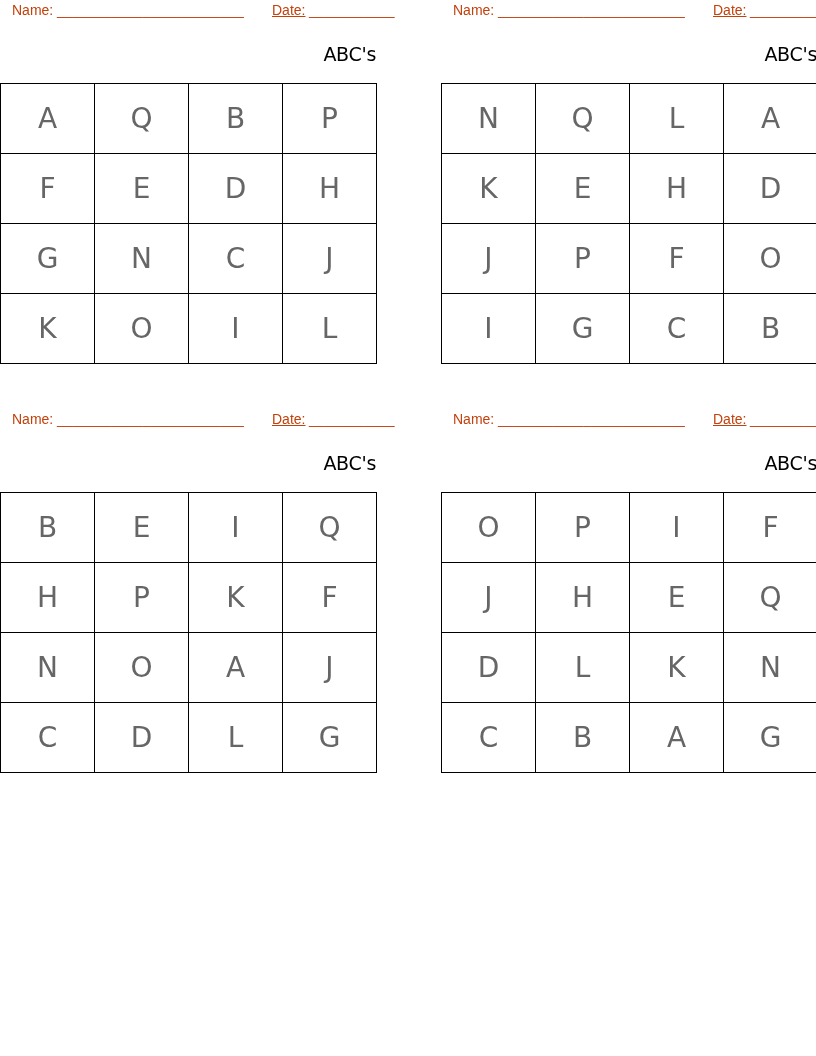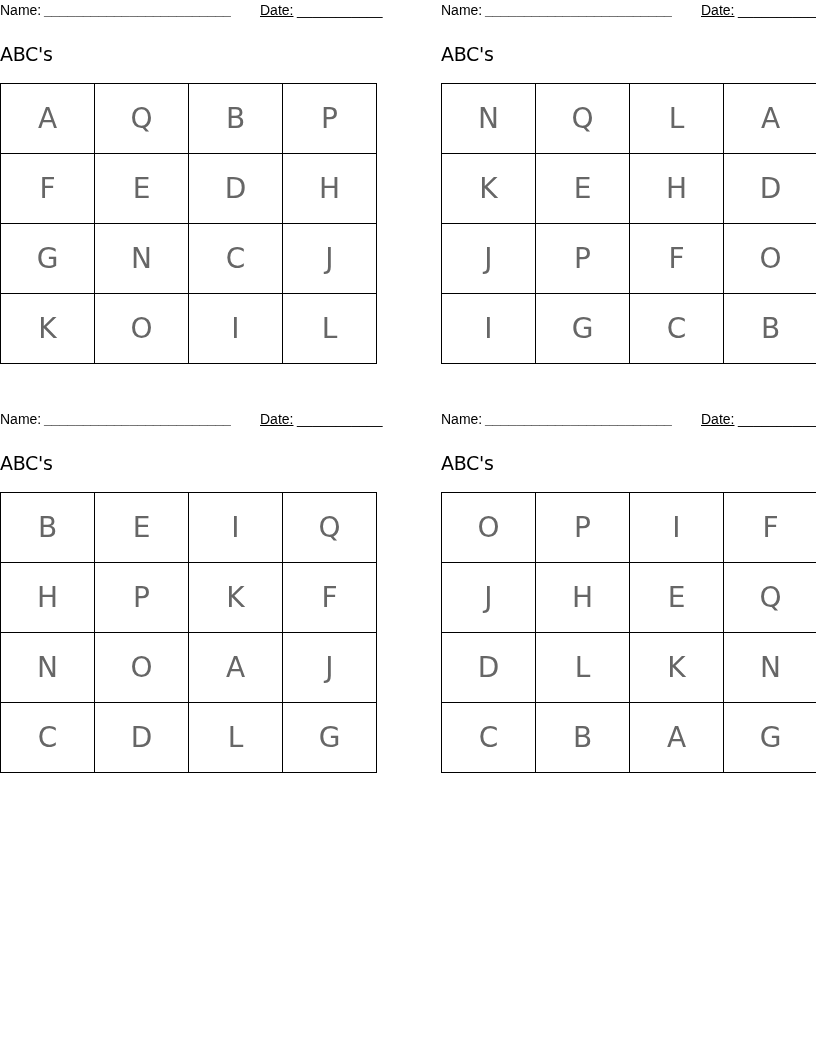--- a/index.html
+++ b/index.html
@@ -20,57 +20,56 @@
       height: 365px;
     }
     .card.c0 { left: 0px;   top: 0px; }
     .card.c1 { left: 441px; top: 0px; }
     .card.c2 { left: 0px;   top: 409px; }
     .card.c3 { left: 441px; top: 409px; }
 
     .header-line {
       position: absolute;
       top: 2px;
-      left: 0;
+      left: 12px;
       width: 376px;
       height: 18px;
       font-family: "Liberation Sans", sans-serif;
       font-size: 14px;
-      color: #000000;
+      color: #c2410c;
       white-space: nowrap;
     }
     .name-label {
       position: absolute;
       left: 0;
       top: 0;
     }
     .name-blank {
       position: absolute;
       left: 45px;
       top: 0;
-      font-style: italic;
     }
     .date-label {
       position: absolute;
       left: 260px;
       top: 0;
       text-decoration: underline;
     }
     .date-blank {
       position: absolute;
       left: 297px;
       top: 0;
       text-align: center;
     }
     .title {
       position: absolute;
       top: 43px;
       left: 0;
       width: 376px;
-      text-align: left;
+      text-align: right;
       font-family: "DejaVu Sans", sans-serif;
       font-size: 19px;
       color: #000000;
       letter-spacing: -0.3px;
     }
     .grid {
       position: absolute;
       top: 83px;
       left: 0;
       width: 375px;

